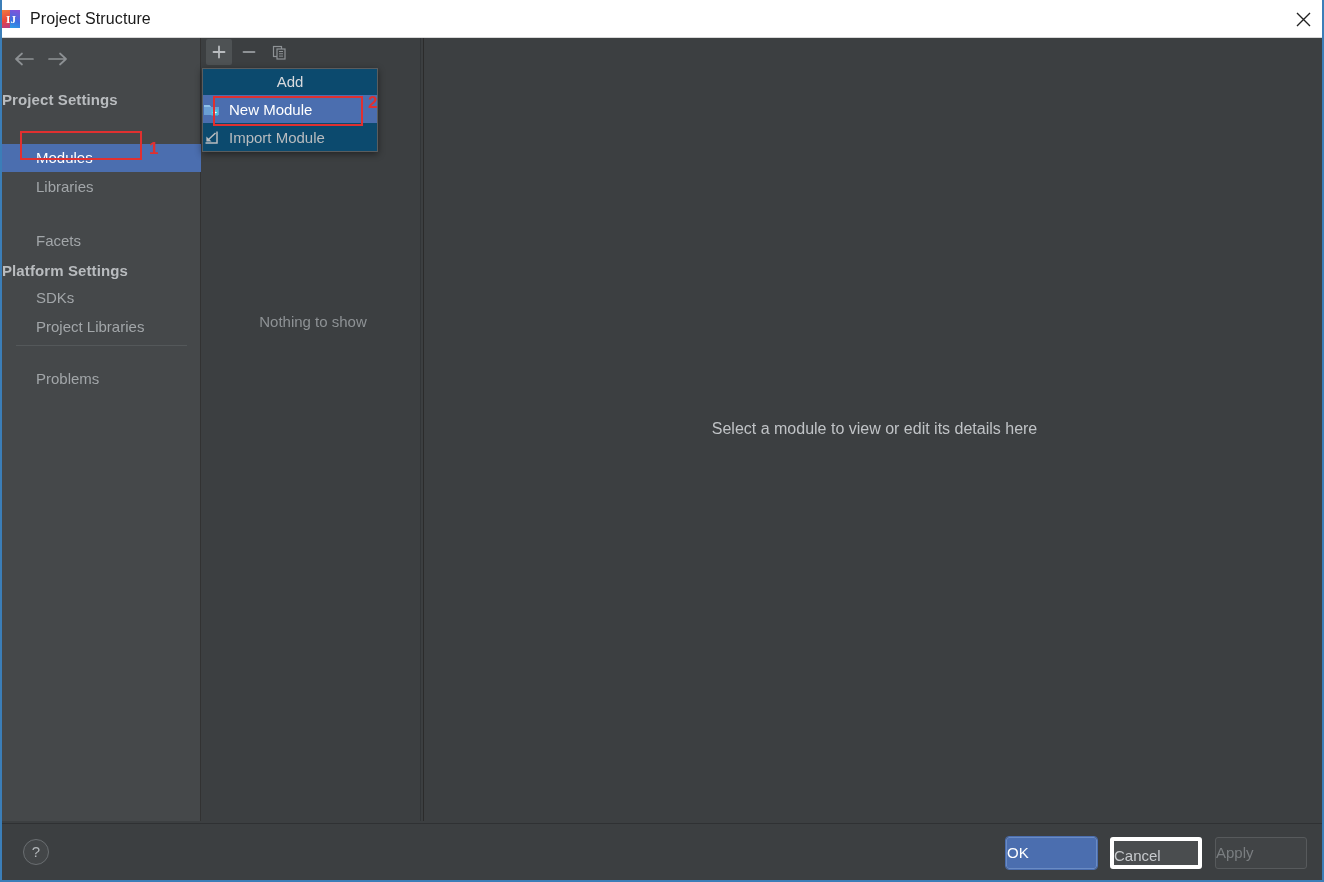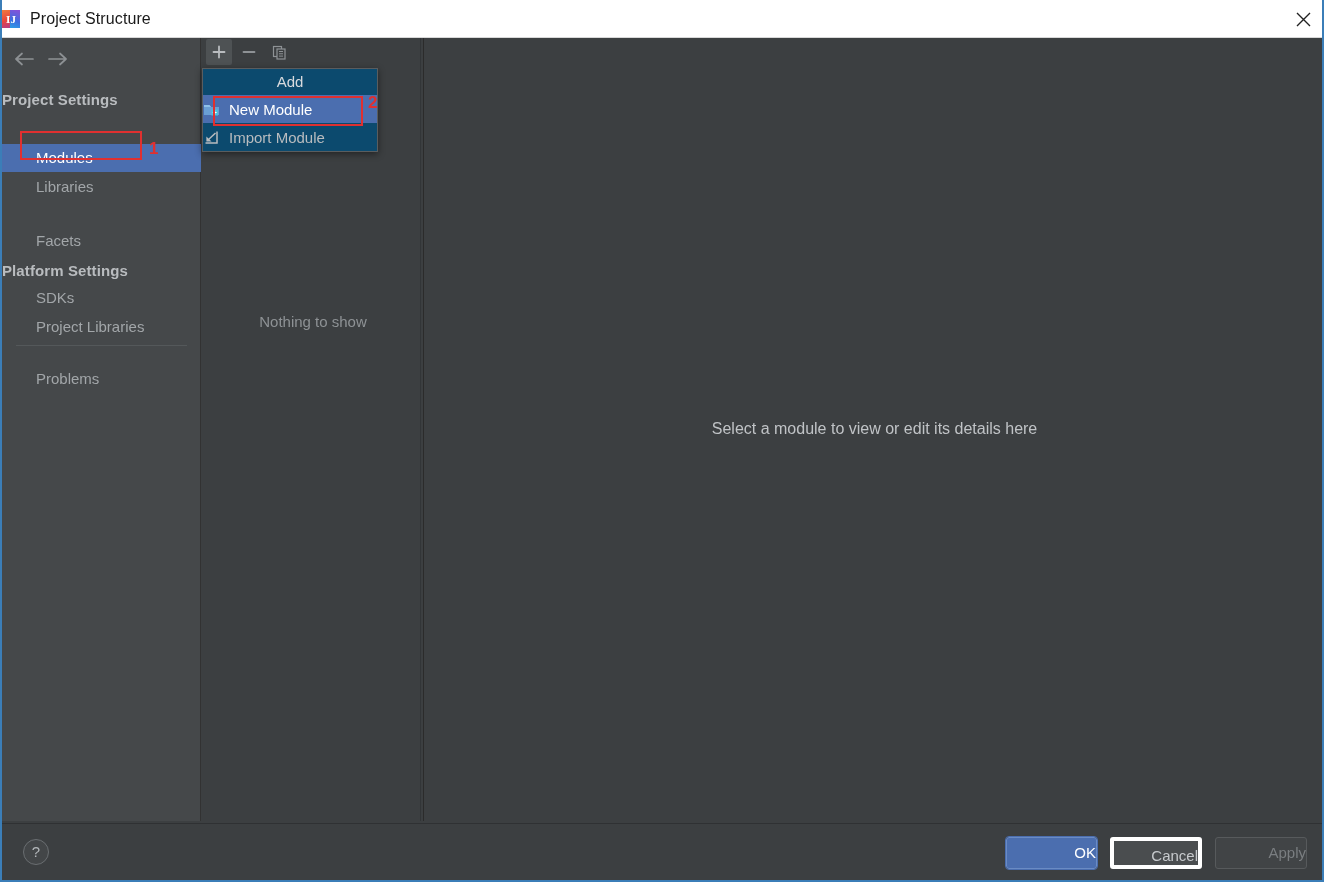--- a/index.html
+++ b/index.html
@@ -275,21 +275,21 @@
     text-align: center;
     font-family: "Liberation Sans", sans-serif;
   }
   .dlg-btn {
     position: absolute;
     top: 837px;
     height: 32px;
     border-radius: 3px;
     font-size: 15px;
     line-height: 30px;
-    text-align: right;
+    text-align: left;
     font-family: "Liberation Sans", sans-serif;
   }
   #btn-ok {
     left: 1004px;
     width: 91px;
     background: #4b6eaf;
     border: 1px solid #6a8bc4;
     outline: 1px solid #4b6eaf;
     color: #ffffff;
   }

